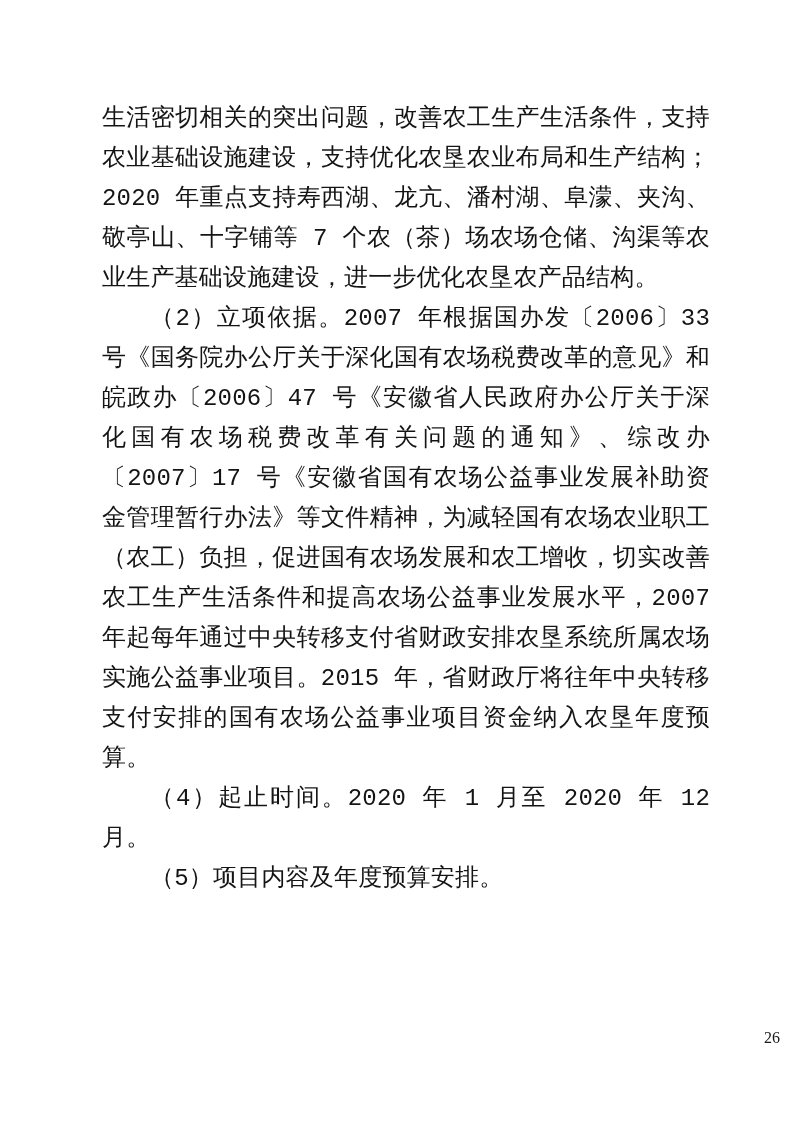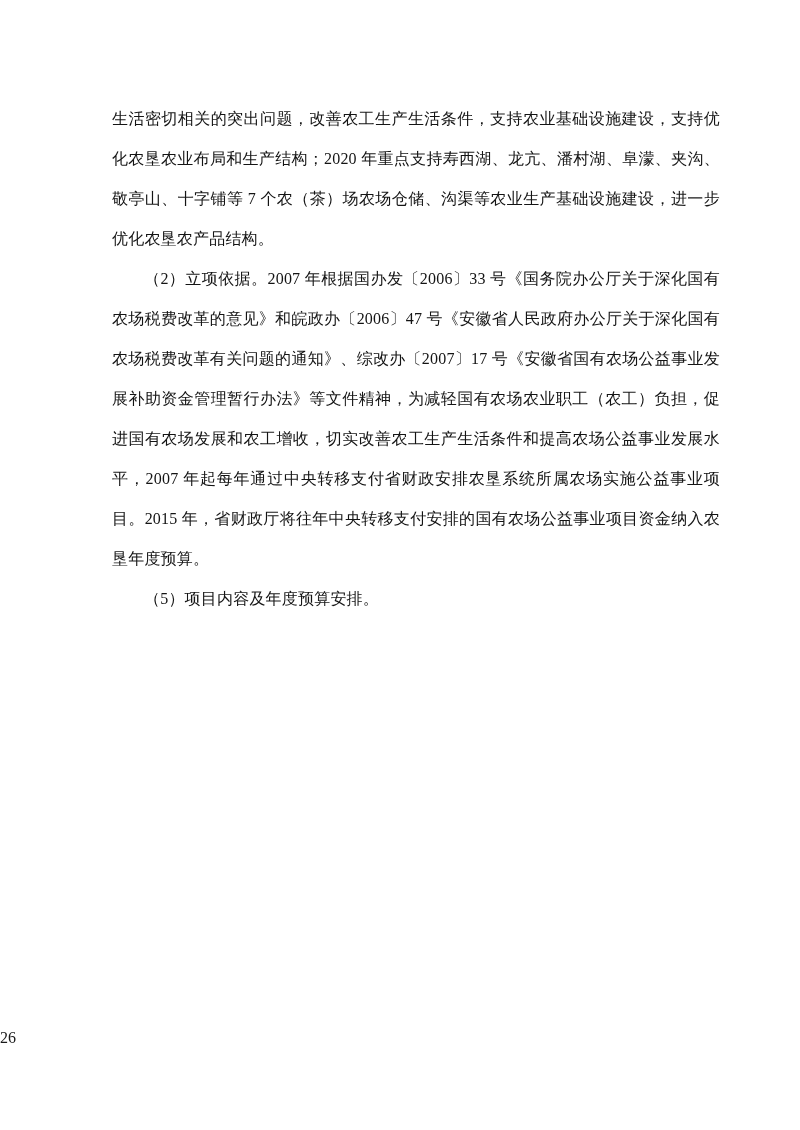--- a/index.html
+++ b/index.html
@@ -12,48 +12,50 @@
     width: 800px;
     height: 1130px;
     background: #ffffff;
     overflow: hidden;
     font-family: "Liberation Serif", "DejaVu Serif", serif;
     color: #141414;
   }
   .content {
     position: absolute;
     top: 99px;
-    left: 112px;
+    left: 102px;
     width: 608px;
-    font-size: 16px;
+    font-size: 24px;
     line-height: 40px;
     text-align: justify;
     letter-spacing: 0.2px;
+    font-family: Liberation Mono, monospace;
   }
   .content p {
     margin: 0;
     padding: 0;
   }
   .content p.indent {
     text-indent: 2em;
   }
   .page-number {
     position: absolute;
     top: 1028px;
     left: 0;
     width: 780px; 
-    text-align: left;
+    text-align: right;
     font-size: 16px;
     line-height: 20px;
     color: #1a1a1a;
   }
 </style>
 </head>
 <body>
 
 <div class="page">
   <div class="content">
     <p>生活密切相关的突出问题，改善农工生产生活条件，支持农业基础设施建设，支持优化农垦农业布局和生产结构；2020 年重点支持寿西湖、龙亢、潘村湖、阜濛、夹沟、敬亭山、十字铺等 7 个农（茶）场农场仓储、沟渠等农业生产基础设施建设，进一步优化农垦农产品结构。</p>
     <p class="indent">（2）立项依据。2007 年根据国办发〔2006〕33 号《国务院办公厅关于深化国有农场税费改革的意见》和皖政办〔2006〕47 号《安徽省人民政府办公厅关于深化国有农场税费改革有关问题的通知》、综改办〔2007〕17 号《安徽省国有农场公益事业发展补助资金管理暂行办法》等文件精神，为减轻国有农场农业职工（农工）负担，促进国有农场发展和农工增收，切实改善农工生产生活条件和提高农场公益事业发展水平，2007 年起每年通过中央转移支付省财政安排农垦系统所属农场实施公益事业项目。2015 年，省财政厅将往年中央转移支付安排的国有农场公益事业项目资金纳入农垦年度预算。</p>
+    <p class="indent">（4）起止时间。2020 年 1 月至 2020 年 12 月。</p>
     <p class="indent">（5）项目内容及年度预算安排。</p>
   </div>
   <div class="page-number">26</div>
 </div>
 
 </body></html>

